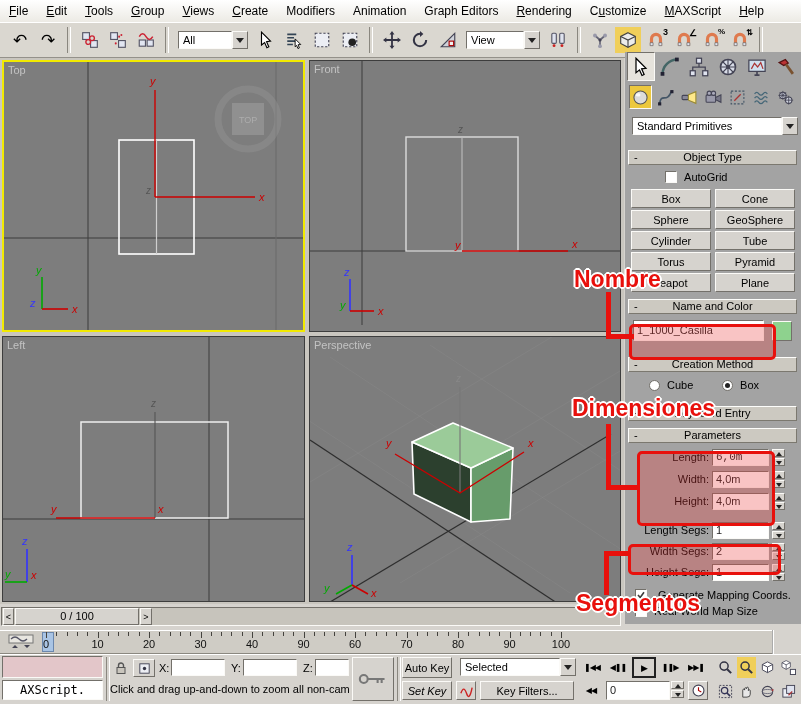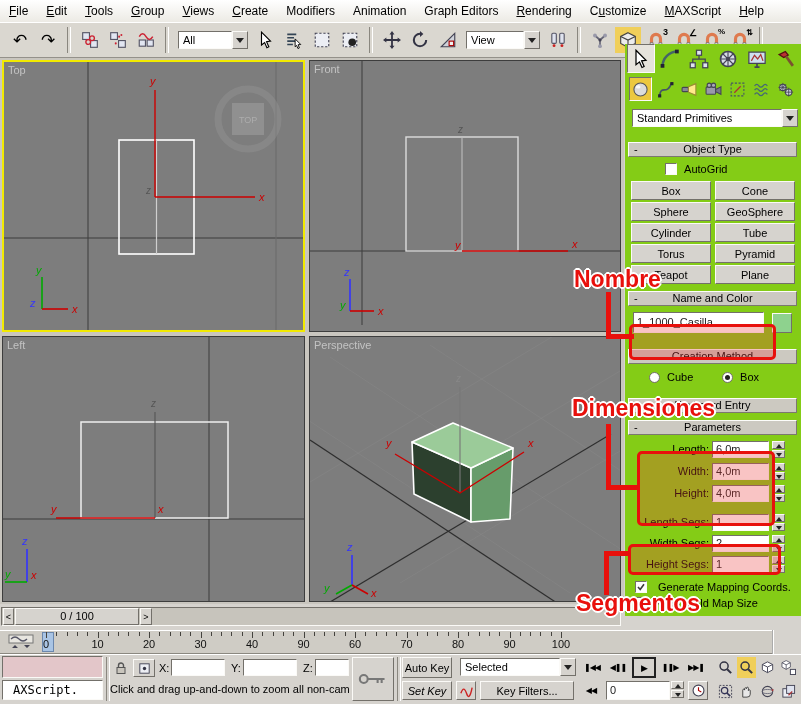--- a/index.html
+++ b/index.html
@@ -45,21 +45,21 @@
   #ts-prev{position:absolute;left:1px;top:0px;width:11px;height:17px;font-size:9px;}
   #ts-next{position:absolute;left:138px;top:0px;width:12px;height:17px;font-size:9px;}
   #ruler{position:absolute;left:0;top:630px;width:772px;height:24px;background:#cfccc5;
      border-top:1px solid #fff;border-bottom:1px solid #8b8880;box-sizing:border-box;}
   #rulerstub{position:absolute;left:772px;top:630px;width:29px;height:24px;background:#d6d3ce;border-left:2px groove #fff;}
   .tick{position:absolute;top:1px;width:1px;background:#44423d;}
   .ticknum{position:absolute;top:7px;width:24px;text-align:center;font-size:11px;color:#111;}
   #framemarker{position:absolute;left:42px;top:1px;width:12px;height:20px;background:#a9c4e4;border:1px solid #6b87ad;box-sizing:border-box;}
   #minicurve{position:absolute;left:8px;top:3px;width:26px;height:17px;}
   
-  #cmdpanel{position:absolute;left:625px;top:44px;width:176px;height:572px;background:#84cc16;}
+  #cmdpanel{position:absolute;left:625px;top:52px;width:176px;height:572px;background:#a3a3a3;}
   .ptab{position:absolute;top:0;width:28px;height:29px;display:flex;align-items:center;justify-content:center;}
   .ptab svg{width:20px;height:20px;}
   .ptab.on{background:#e6e3dc;border:1px solid;border-color:#73706a #fbfaf7 #fbfaf7 #73706a;box-sizing:border-box;}
   .sub{position:absolute;top:33px;width:23px;height:24px;display:flex;align-items:center;justify-content:center;}
   .sub svg{width:17px;height:17px;}
   .sub.on{background:#ecc83e;border:1px solid;border-color:#73706a #fbfaf7 #fbfaf7 #73706a;box-sizing:border-box;}
   .rh{position:absolute;left:3px;width:169px;height:15px;background:#ccc9c1;
      border:1px solid;border-color:#fdfdfb #7b786f #7b786f #fdfdfb;box-sizing:border-box;
      text-align:center;line-height:13px;font-size:11px;}
   .rh .tg{position:absolute;left:5px;top:0;}
@@ -730,21 +730,21 @@
       <span class="tg">+</span>
       <span>Keyboard Entry</span>
     </div>
 
     <div class="rh" style="top:376px;">
       <span class="tg">-</span>
       <span>Parameters</span>
     </div>
     <div id="dimrows">
         <span class="flabel" style="left: 2px; top: 397px;">Length:</span>
-        <span class="field" style="left: 87px; top: 397px; width: 57px;">6,0m</span>
+        <span class="field" style="left: 87px; top: 397px; width: 57px; font-family: Liberation Mono, monospace;">6,0m</span>
         <span class="spin" style="left: 147px; top: 397px;">
           <span class="u raised">
             <b></b>
           </span>
           <span class="d raised">
             <b></b>
           </span>
         </span>
         <span class="flabel" style="left: 2px; top: 419px;">Width:</span>
         <span class="field" style="left: 87px; top: 419px; width: 57px;">4,0m</span>
@@ -808,21 +808,21 @@
     </div>
     <div style="position:absolute;left:10px;top:553px;">
       <span class="chk"></span>
       <span style="margin-left:4px;">Real-World Map Size</span>
     </div>
   </div>
 
   <div id="statusbar">
     <span class="sunken" style="position:absolute;left:2px;top:1px;width:101px;height:22px;background:#e3c6c9;display:inline-block;box-sizing:border-box;"></span>
     <span class="sunken" style="position:absolute;left:2px;top:25px;width:101px;height:20px;display:inline-block;box-sizing:border-box;
-          font-family:'DejaVu Sans Mono',monospace;font-size:12px;line-height:18px;padding-left:10px;">AXScript.</span>
+          font-family:'DejaVu Sans Mono',monospace;font-size:12px;line-height:18px;padding-left:17px;">AXScript.</span>
     <span class="sbvsep" style="left:106px;"></span>
 
     <span class="btn" style="position:absolute;left:111px;top:4px;width:20px;height:18px;">
         <svg width="16" height="16">
           <use href="#i-lock"></use>
         </svg>
       </span>
     <span class="btn raised" style="position:absolute;left:133px;top:4px;width:22px;height:18px;">
         <svg width="15" height="15">
           <use href="#i-absgrid"></use>

